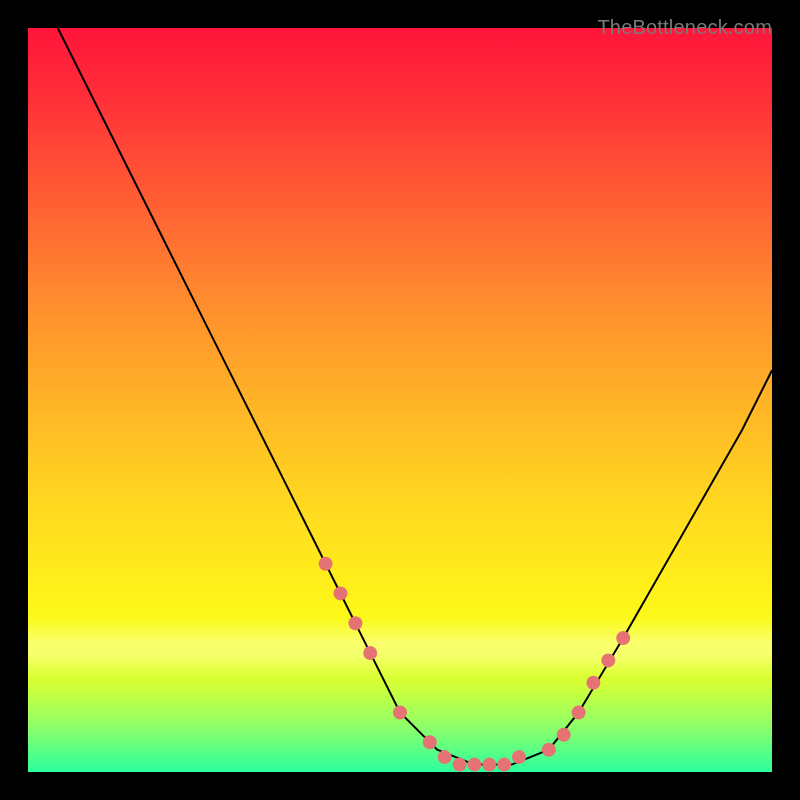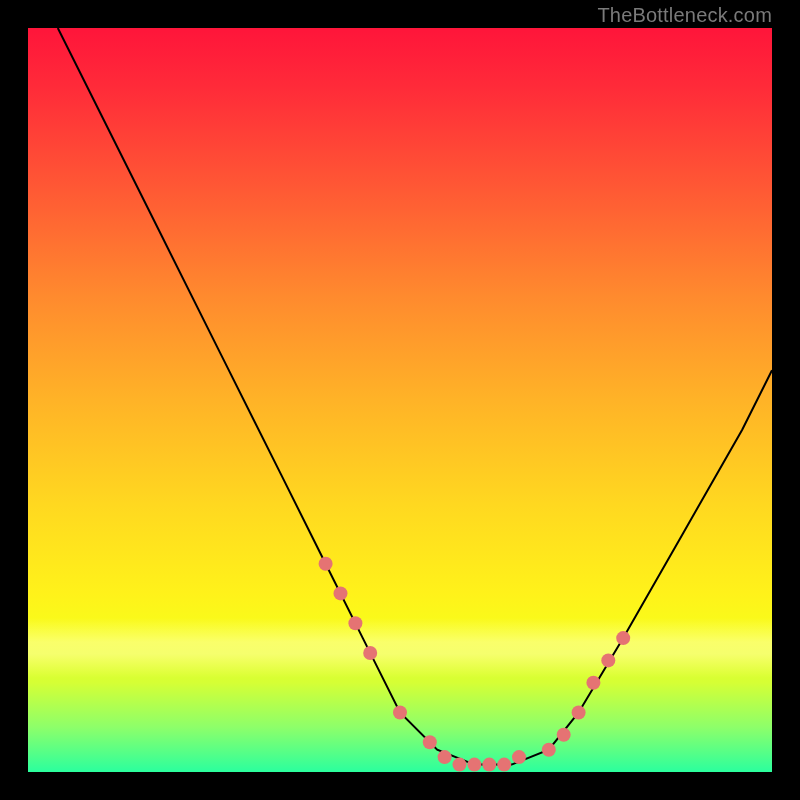--- a/index.html
+++ b/index.html
@@ -37,21 +37,21 @@
     height: 60px;
     top: 590px;
     background: linear-gradient(to bottom,
       rgba(255,255,160,0.0) 0%,
       rgba(255,255,170,0.55) 40%,
       rgba(255,255,170,0.55) 60%,
       rgba(255,255,160,0.0) 100%);
   }
   .watermark {
     position: absolute;
-    top: 4px;
+    top: 16px;
     right: 28px;
     color: #7a7a7a;
     font-size: 20px;
     font-weight: 500;
     letter-spacing: 0.2px;
   }
   svg.curve {
     position: absolute;
     left: 0;
     top: 0;

